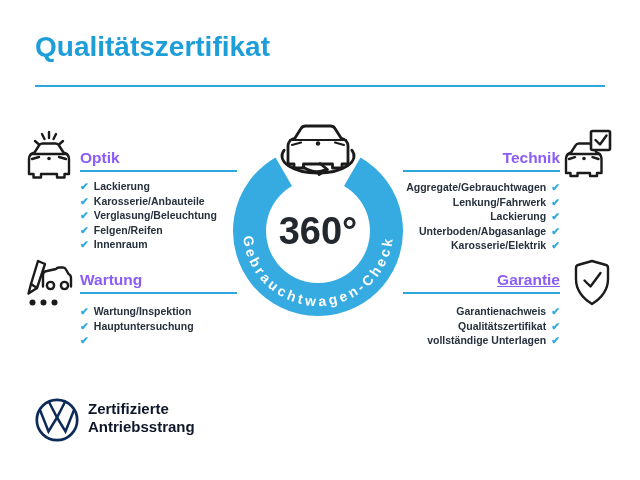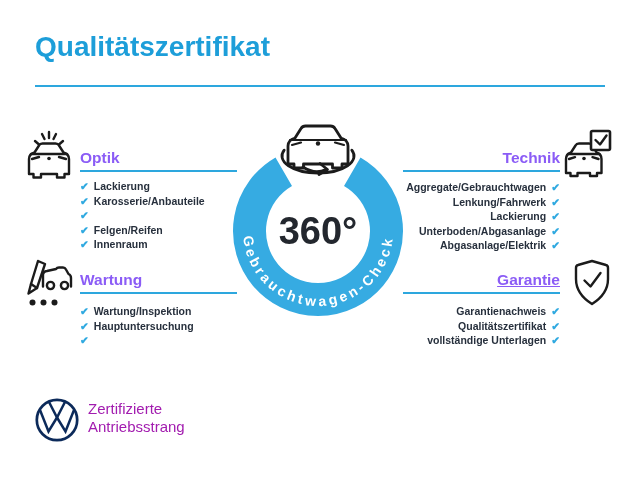--- a/index.html
+++ b/index.html
@@ -55,21 +55,21 @@
   .deg-text  { font-family:"Liberation Sans", sans-serif; font-size:38px; font-weight:bold;
                fill:#23272e; }
   .badge .line { fill:none; stroke:#1b1b1b; stroke-width:2.8; stroke-linejoin:round; stroke-linecap:round; }
   .badge .thin { fill:none; stroke:#1b1b1b; stroke-width:2.2; stroke-linecap:round; }
   .badge .carbody { fill:#ffffff; stroke:#1b1b1b; stroke-width:2.8; stroke-linejoin:round; }
 
   .vw-logo { position:absolute; left:33px; top:396px; }
   .vw-logo .st { fill:none; stroke:#0c2a5a; stroke-width:2.5; stroke-linejoin:miter; }
   .footer-text {
     position:absolute; left:88px; top:400px;
-    font-size:15px; font-weight:normal; color:#a21caf; line-height:17.5px;
+    font-size:15px; font-weight:bold; color:#0f172a; line-height:17.5px;
   }
 </style>
 </head>
 <body>
 
 <div>
 
   <div class="title">Qualitätszertifikat</div>
   <div class="title-rule"></div>
 
@@ -92,20 +92,21 @@
     <div class="row">
       <span class="check">✔</span>
       <span>Lackierung</span>
     </div>
     <div class="row">
       <span class="check">✔</span>
       <span>Karosserie/Anbauteile</span>
     </div>
     <div class="row">
       <span class="check">✔</span>
+      <span>Verglasung/Beleuchtung</span>
     </div>
     <div class="row">
       <span class="check">✔</span>
       <span>Felgen/Reifen</span>
     </div>
     <div class="row">
       <span class="check">✔</span>
       <span>Innenraum</span>
     </div>
   </div>
@@ -133,21 +134,21 @@
     </div>
     <div class="row">
       <span>Lackierung</span>
       <span class="check">✔</span>
     </div>
     <div class="row">
       <span>Unterboden/Abgasanlage</span>
       <span class="check">✔</span>
     </div>
     <div class="row">
-      <span>Abgasanlage/Elektrik</span>
+      <span>Karosserie/Elektrik</span>
       <span class="check">✔</span>
     </div>
   </div>
 
   <svg class="icon-svg" style="left:25px; top:258px;" width="48" height="50" viewBox="0 0 48 50">
     <path d="M13,3 L20,6 L12,30 L3.5,35.5 L6,26 Z"></path>
     <path d="M6,26 L12,30" stroke-width="2"></path>
     <path d="M18,28.5 L18,17 Q18,13.5 22,13 L31,11 Q32,9.5 34,9.5 L38,9.5 Q40,9.5 41,11.5 L43.5,16 Q46,17 46,20 L46,28.5"></path>
     <circle class="o" cx="25.5" cy="27.5" r="3.6"></circle>
     <circle class="o" cx="39.5" cy="27.5" r="3.6"></circle>

